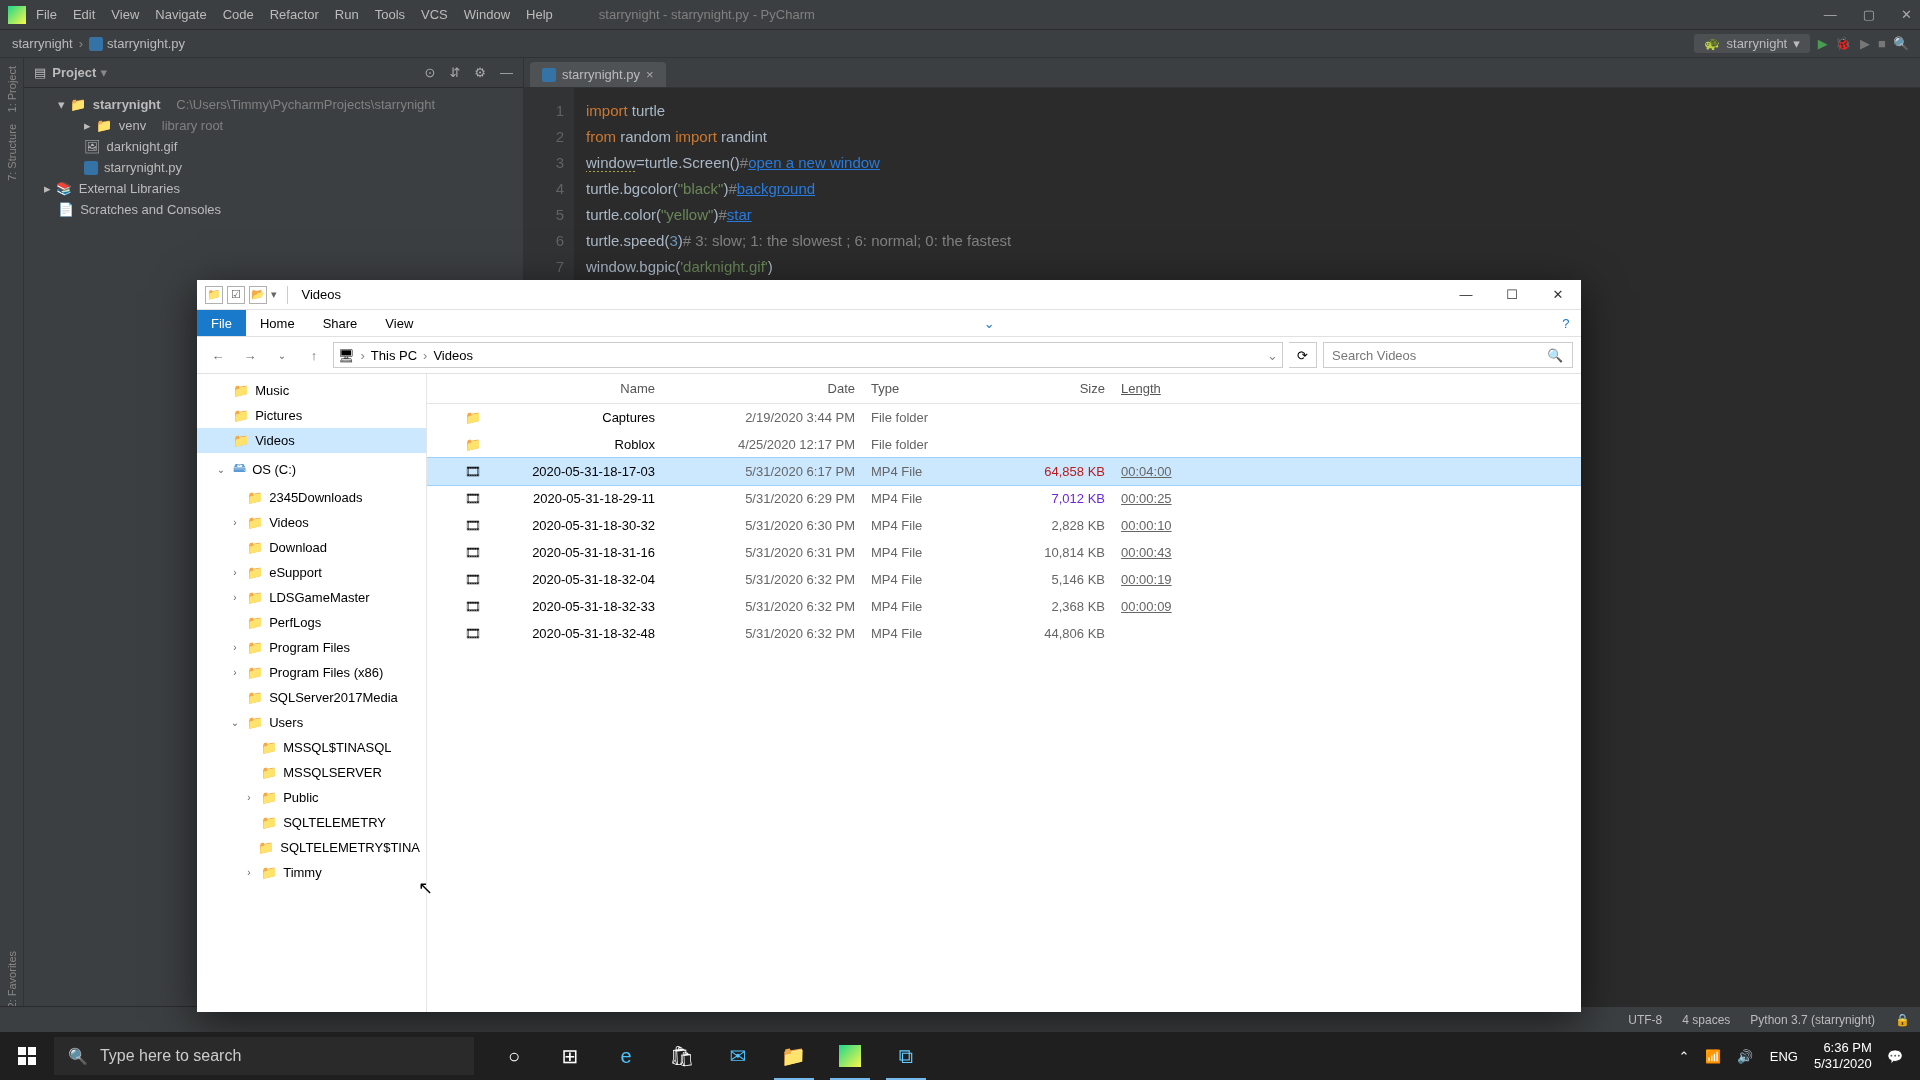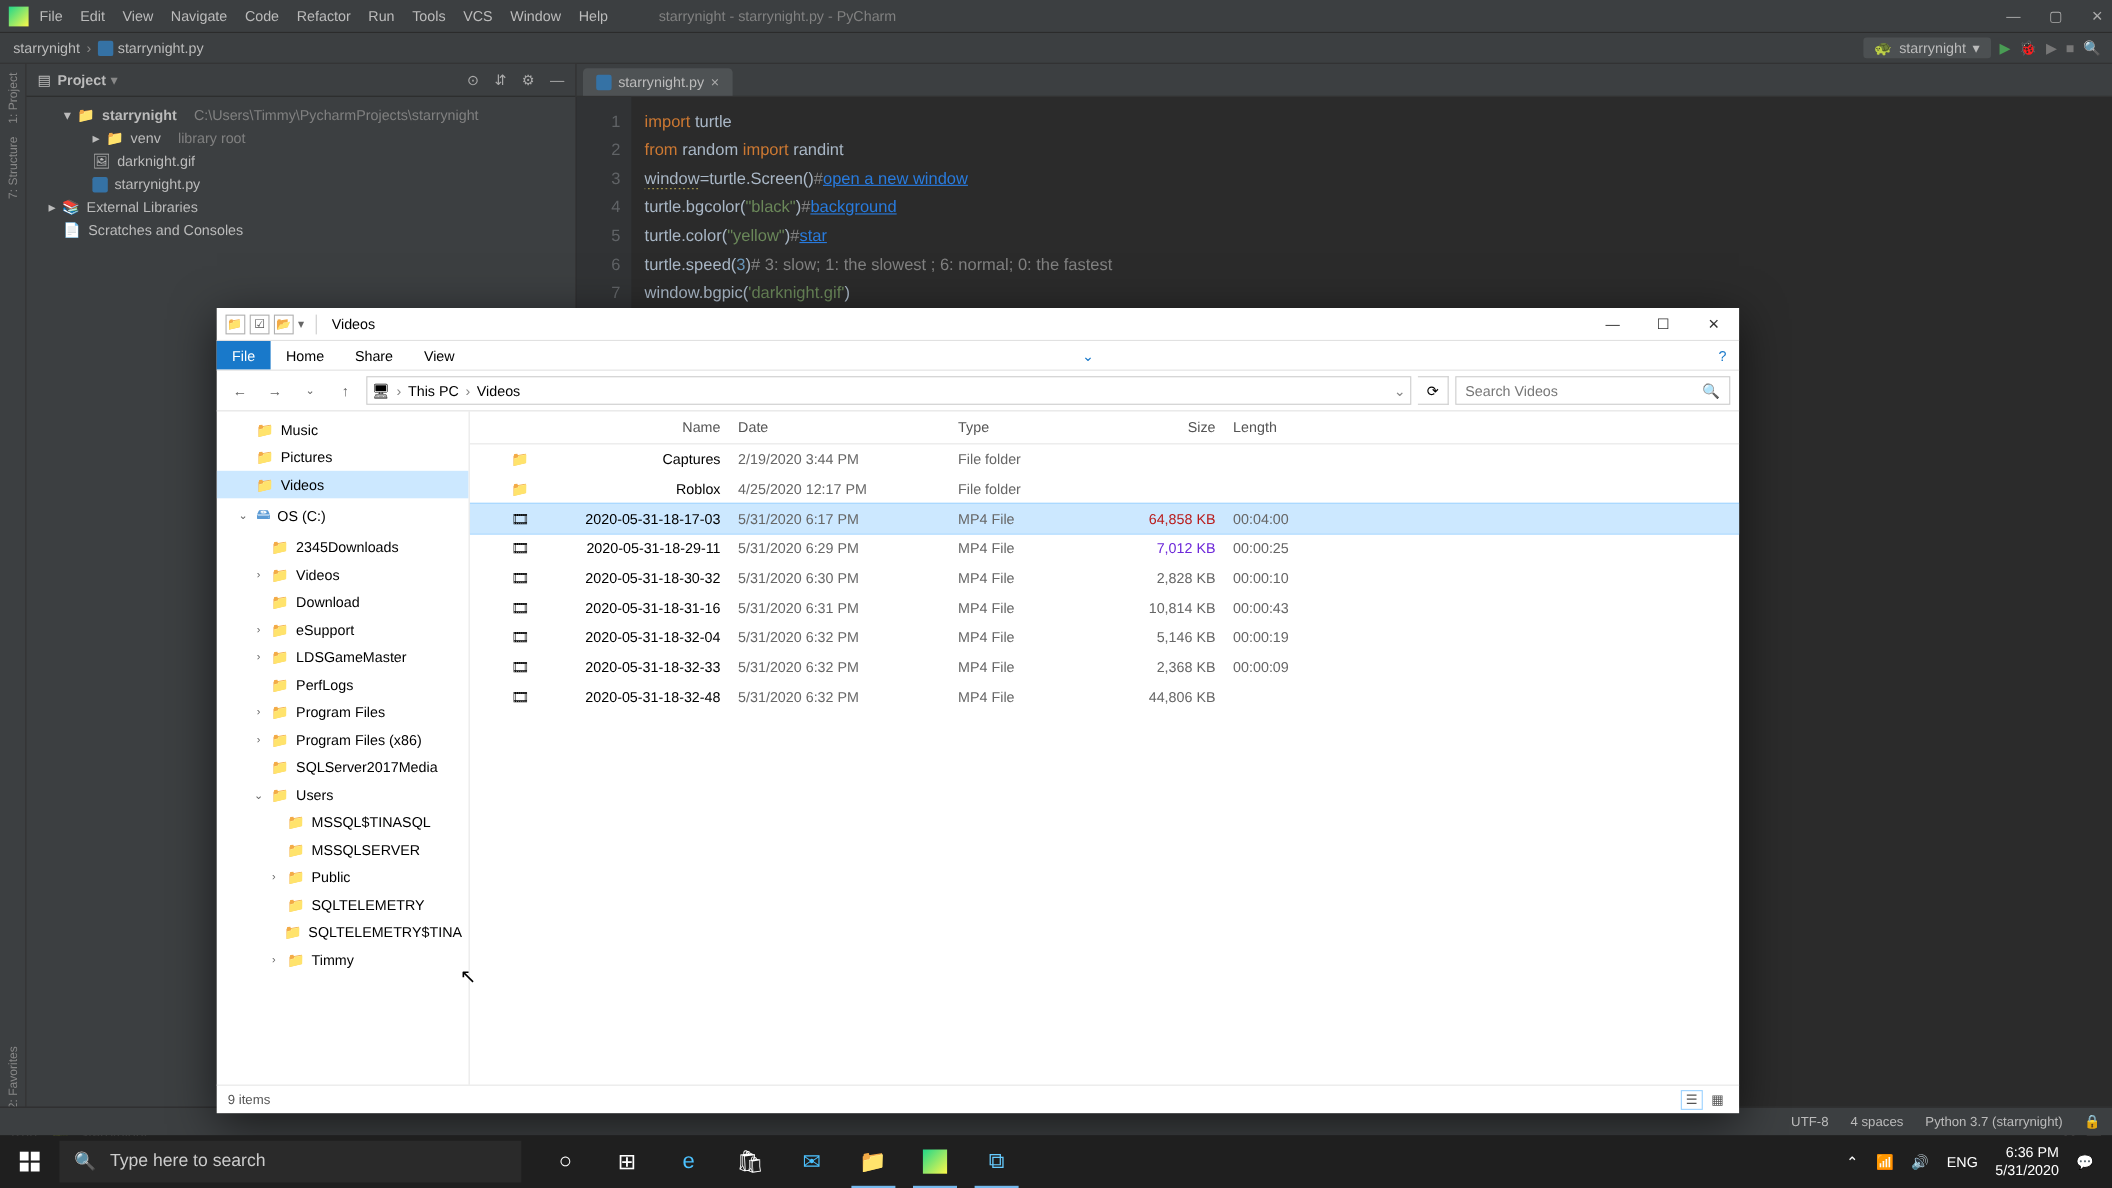--- a/index.html
+++ b/index.html
@@ -98,24 +98,24 @@
 .tree-row .exp{width:12px;text-align:center;color:#666;font-size:10px;}
 .tree-row.indent-a{padding-left:18px;}
 .tree-row.indent-b{padding-left:32px;}
 .tree-row.indent-c{padding-left:46px;}
 .fico{color:#ffcf4b;}
 .drive-ico{color:#5b9bd5;}
 .list-pane{flex:1;display:flex;flex-direction:column;}
 .list-header{height:30px;display:flex;align-items:center;border-bottom:1px solid #e5e5e5;color:#555;padding-left:56px;}
 .col{padding:0 8px;}
 .col-name{width:180px;text-align:right;}
-.col-date{width:200px;}
+.col-date{width:200px;text-align:right;}
 .col-type{width:150px;}
 .col-size{width:100px;text-align:right;}
-.col-length{width:100px;}
+.col-length{width:100px;text-decoration:underline;}
 .file-rows{flex:1;overflow:auto;}
 .file-row{height:27px;display:flex;align-items:center;padding-left:36px;}
 .file-row.sel{background:#cce8ff;outline:1px solid #99d1ff;}
 .file-row .ico{width:20px;text-align:center;}
 .explorer-status{height:26px;border-top:1px solid #e5e5e5;display:flex;align-items:center;padding:0 10px;font-size:12px;color:#555;justify-content:space-between;}
 .cursor{position:absolute;left:418px;top:877px;font-size:18px;color:#000;pointer-events:none;}
 .qat{display:flex;gap:4px;align-items:center;margin-right:4px;}
 .qat-ico{width:18px;height:18px;border:1px solid #b0b0b0;display:inline-flex;align-items:center;justify-content:center;font-size:11px;color:#555;}
 </style>
 </head>
@@ -472,27 +472,20 @@
             <span class="ico">🎞</span>
             <div class="col col-name">2020-05-31-18-32-48</div>
             <div class="col col-date" style="color:#666">5/31/2020 6:32 PM</div>
             <div class="col col-type" style="color:#666">MP4 File</div>
             <div class="col col-size" style="color:#666">44,806 KB</div>
             <div class="col col-length" style="color:#666"></div>
           </div>
         </div>
     </div>
   </div>
-  <div class="explorer-status">
-    <span>9 items</span>
-    <span>
-      <span style="border:1px solid #99d1ff;padding:1px 4px">☰</span>
-      <span style="padding:1px 4px">▦</span>
-    </span>
-  </div>
 </div>
 
 <div class="cursor">↖</div>
 
 <div class="taskbar">
   <div class="start">
       <div class="win-logo">
         <span></span>
         <span></span>
         <span></span>

